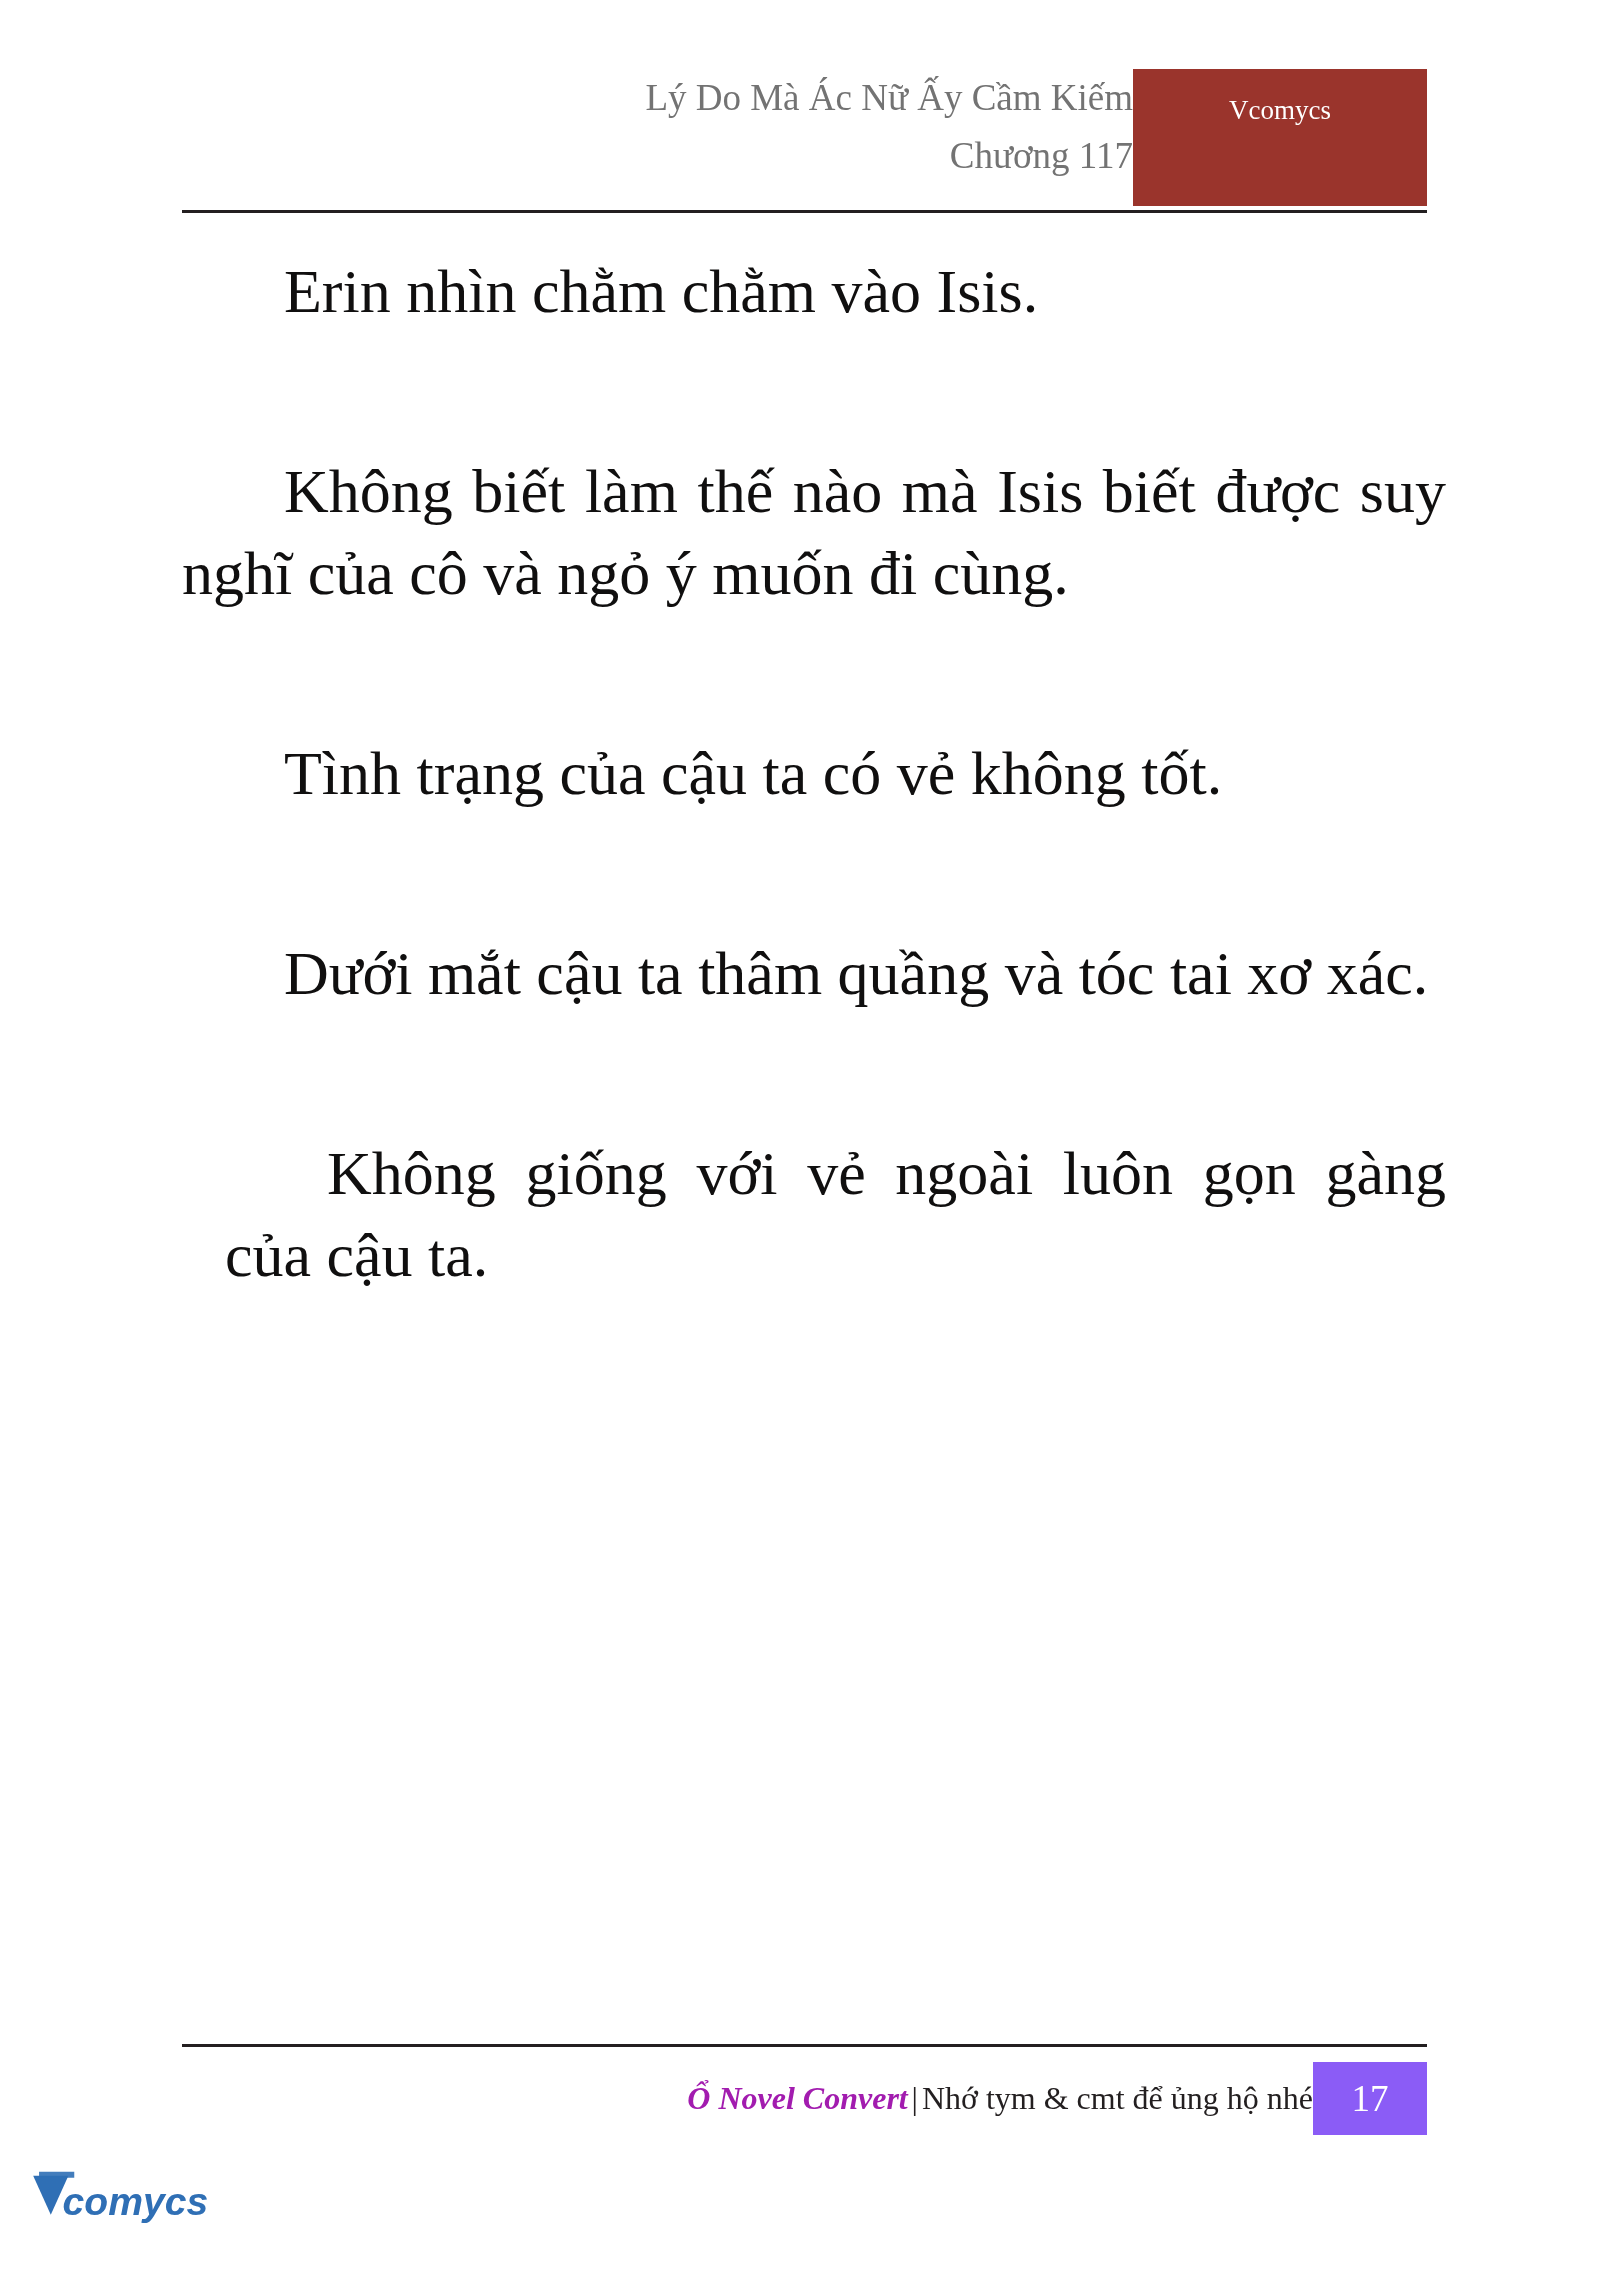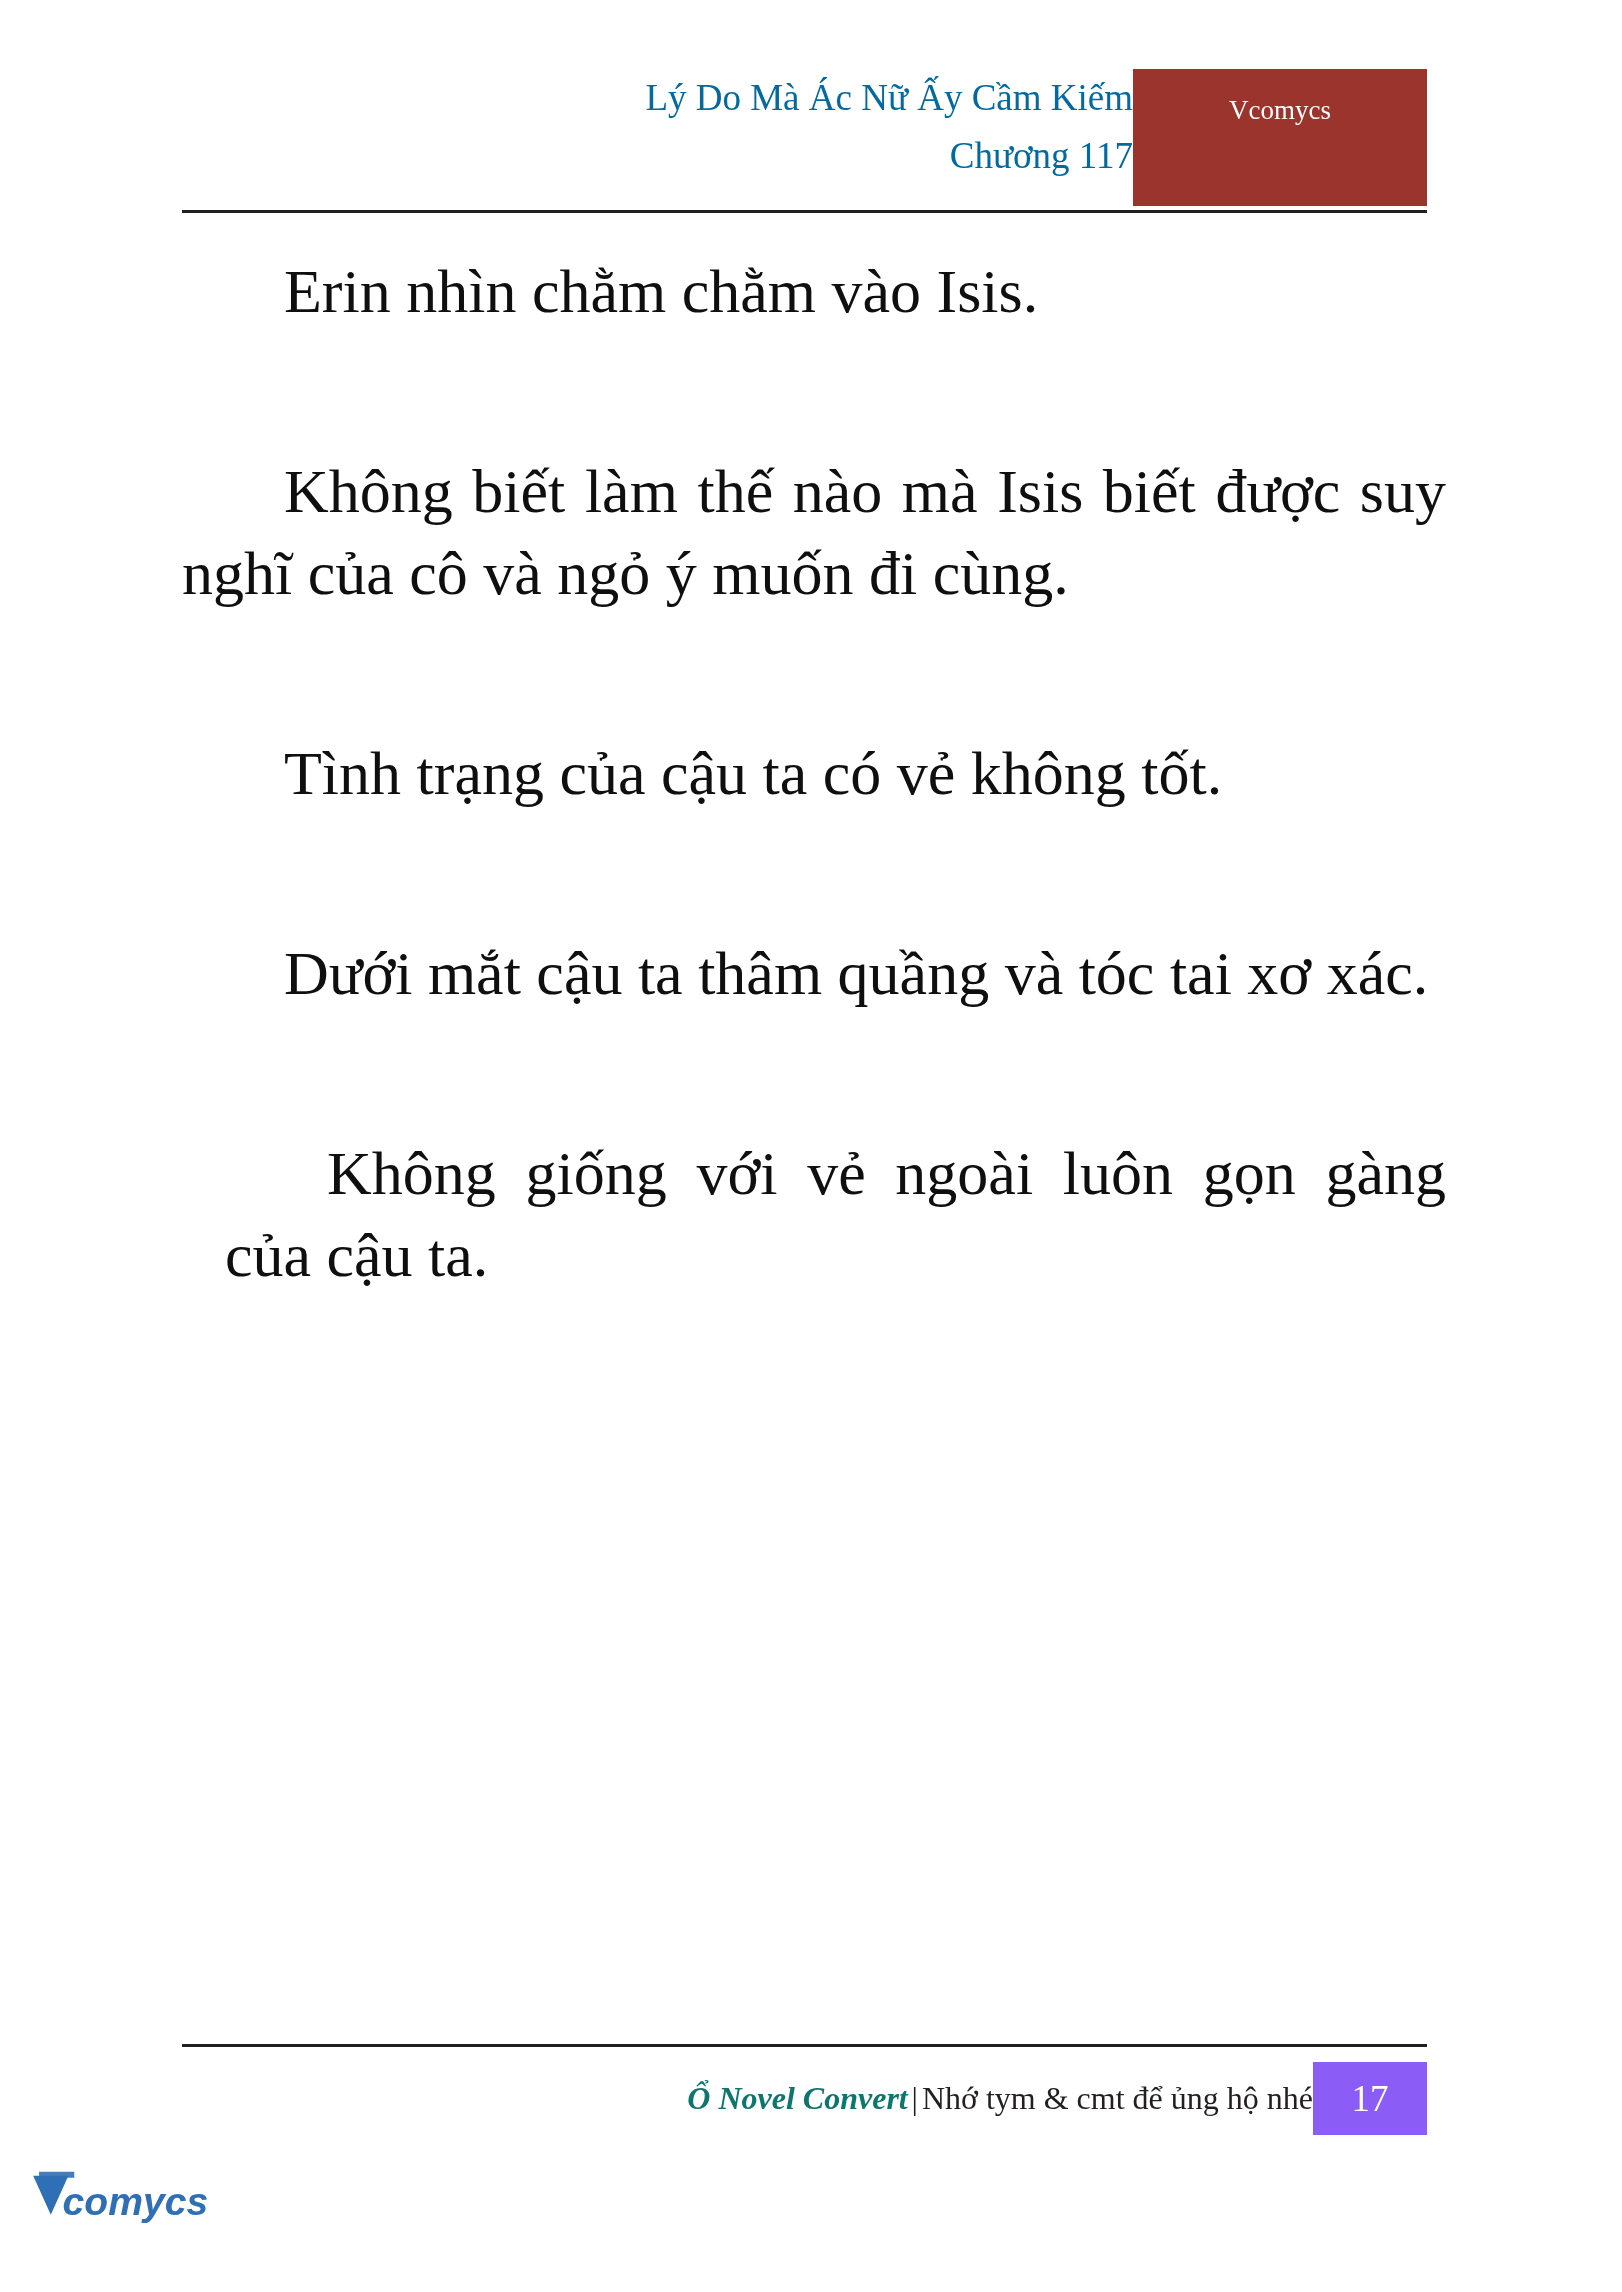--- a/index.html
+++ b/index.html
@@ -40,21 +40,21 @@
   }
   .header-title {
     position: absolute;
     right: 294px;
     top: 0px;
     width: 882px;
     text-align: right;
     font-family: "Liberation Serif", serif;
     font-size: 37px;
     line-height: 58px;
-    color: #0369a1;
+    color: #737373;
     white-space: nowrap;
   }
   .header-title .line2 {
     display: block;
   }
   .header-badge {
     position: absolute;
     left: 951px;
     top: 0px;
     width: 294px;
@@ -118,21 +118,21 @@
     right: 114px;
     top: 0px;
     height: 61px;
     line-height: 61px;
     font-family: "Liberation Serif", serif;
     font-size: 32px;
     color: #231f20;
     white-space: nowrap;
   }
   .footer-brand {
-    color: #0f766e;
+    color: #a21caf;
     font-weight: bold;
     font-style: italic;
   }
   .footer-sep {
     color: #231f20;
     padding: 0 3.9px;
   }
   .page-number {
     position: absolute;
     right: 0;

